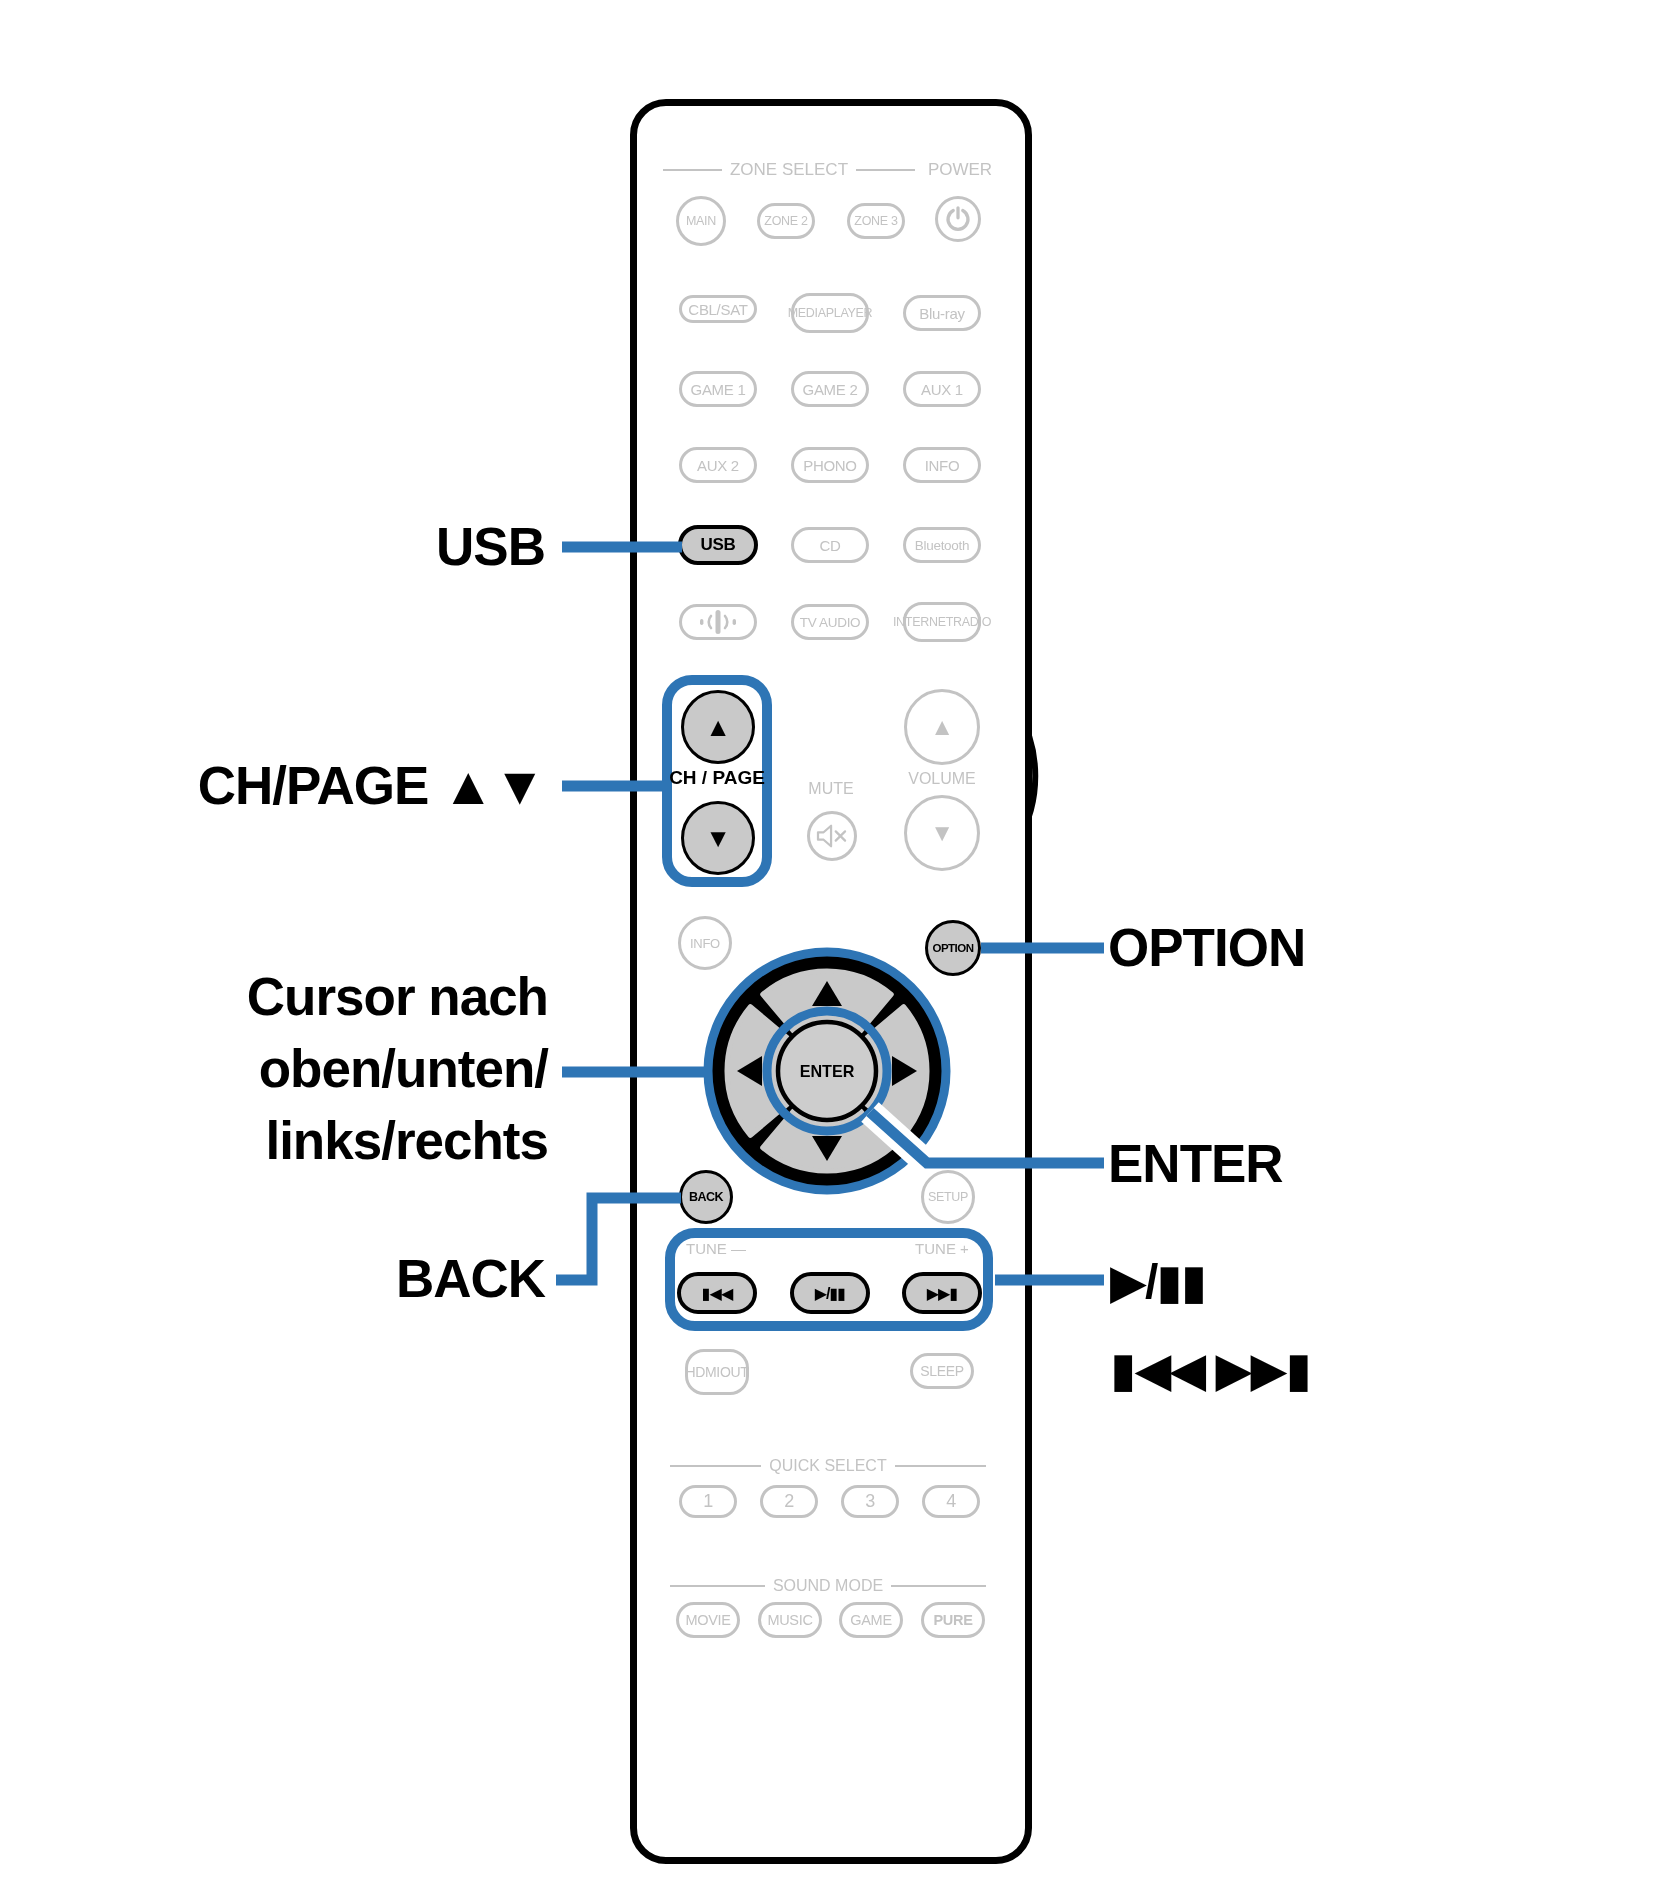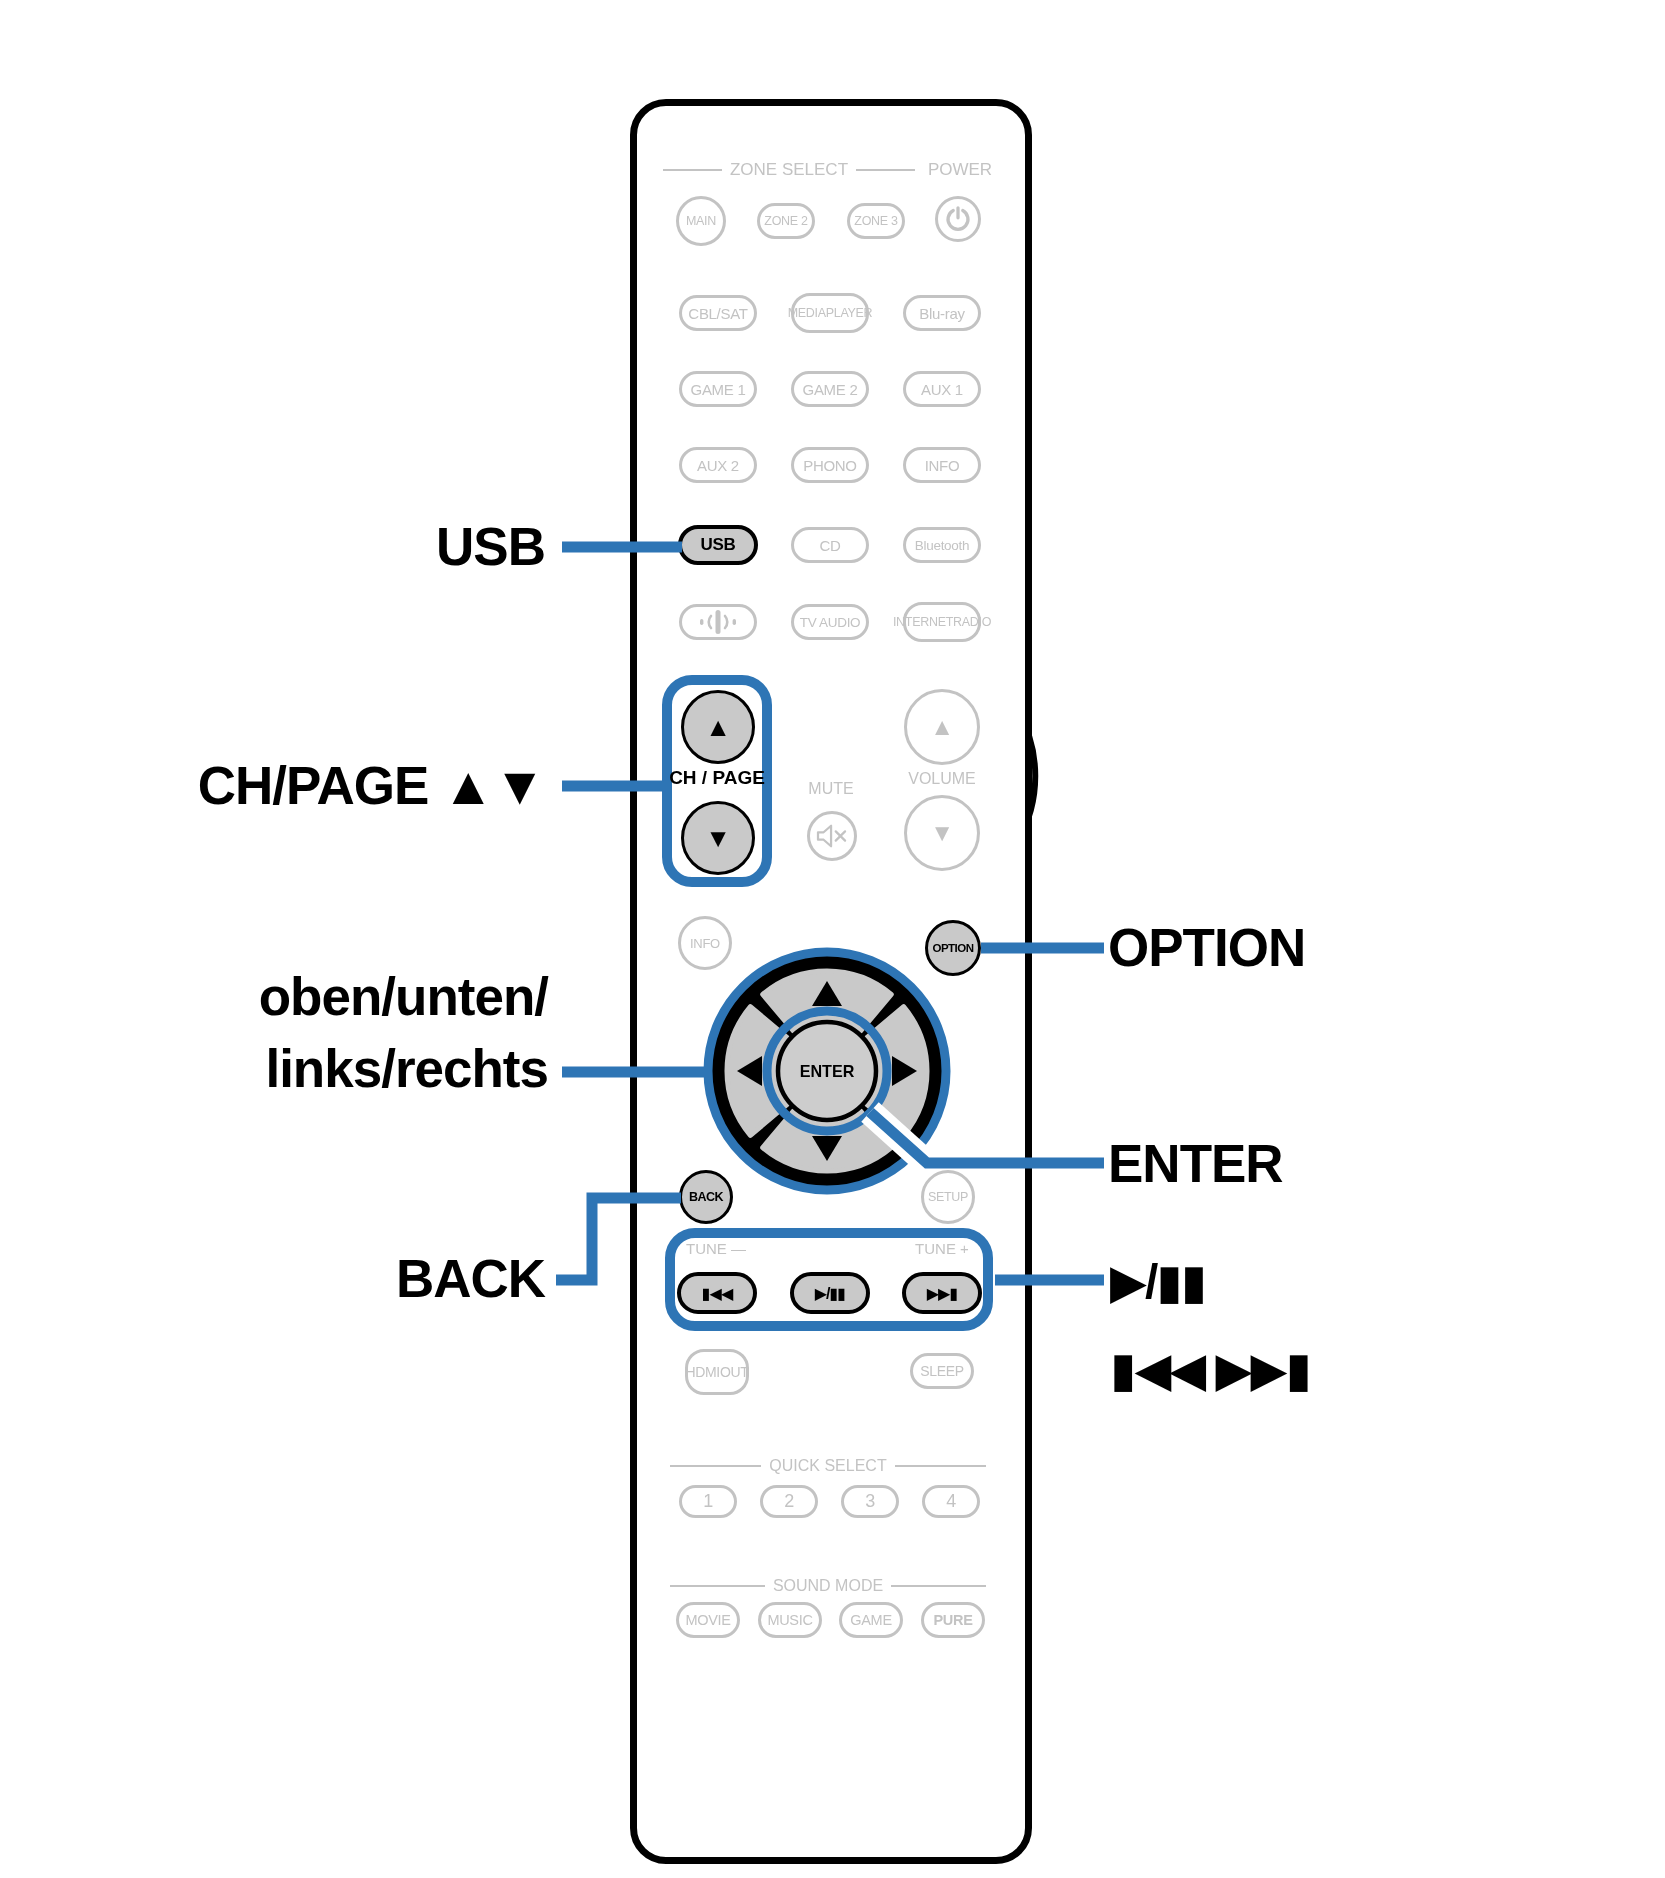--- a/index.html
+++ b/index.html
@@ -51,21 +51,21 @@
 
   <div class="abs pill circ" style="left:676px;top:196px;width:50px;height:50px;font-size:12.5px;">MAIN</div>
   <div class="abs pill" style="left:757px;top:203px;width:58px;height:36px;font-size:12.5px;">ZONE 2</div>
   <div class="abs pill" style="left:847px;top:203px;width:58px;height:36px;font-size:12.5px;">ZONE 3</div>
   <div class="abs pill circ" style="left:935px;top:196px;width:46px;height:46px;">
     <svg width="30" height="30" viewBox="0 0 24 24">
       <path d="M12 3 v8 M8.2 5.2 A 8 8 0 1 0 15.8 5.2" fill="none" stroke="#c3c3c3" stroke-width="2.6" stroke-linecap="round"></path>
     </svg>
   </div>
 
-  <div class="abs pill" style="left:679px;top:295px;width:78px;height:36px;">CBL/SAT</div>
+  <div class="abs pill" style="left:679px;top:295px;width:78px;height:28px;">CBL/SAT</div>
   <div class="abs pill two" style="left:791px;top:293px;width:78px;height:40px;">
     <span>MEDIA</span>
     <span>PLAYER</span>
   </div>
   <div class="abs pill" style="left:903px;top:295px;width:78px;height:36px;">Blu-ray</div>
 
   <div class="abs pill" style="left:679px;top:371px;width:78px;height:36px;">GAME 1</div>
   <div class="abs pill" style="left:791px;top:371px;width:78px;height:36px;">GAME 2</div>
   <div class="abs pill" style="left:903px;top:371px;width:78px;height:36px;">AUX 1</div>
 
@@ -171,20 +171,21 @@
     <span class="ln"></span>
   </div>
   <div class="abs pill" style="left:676px;top:1602px;width:64px;height:36px;font-size:14.5px;">MOVIE</div>
   <div class="abs pill" style="left:758px;top:1602px;width:64px;height:36px;font-size:14.5px;">MUSIC</div>
   <div class="abs pill" style="left:839px;top:1602px;width:64px;height:36px;font-size:14.5px;">GAME</div>
   <div class="abs pill" style="left:921px;top:1602px;width:64px;height:36px;font-size:14.5px;font-weight:bold;">PURE</div>
 
   <div class="abs lbl r" style="left:145px;top:519px;width:400px;">USB</div>
   <div class="abs lbl r" style="left:95px;top:758px;width:450px;">CH/PAGE ▲▼</div>
   <div class="abs lbl r" style="left:95px;top:961px;width:453px;line-height:72px;">
+    <div>Cursor nach</div>
     <div>oben/unten/</div>
     <div>links/rechts</div>
   </div>
   <div class="abs lbl r" style="left:145px;top:1251px;width:400px;">BACK</div>
   <div class="abs lbl" style="left:1108px;top:920px;width:320px;">OPTION</div>
   <div class="abs lbl" style="left:1108px;top:1136px;width:320px;">ENTER</div>
   <div class="abs lbl glyphlbl" style="left:1110px;top:1254px;width:320px;">▶/▮▮</div>
   <div class="abs lbl glyphlbl" style="left:1110px;top:1342px;width:340px;">▮◀◀ ▶▶▮</div>
 
   <svg class="abs" style="left:0;top:0;z-index:10;pointer-events:none;" width="1665" height="1878" viewBox="0 0 1665 1878">

